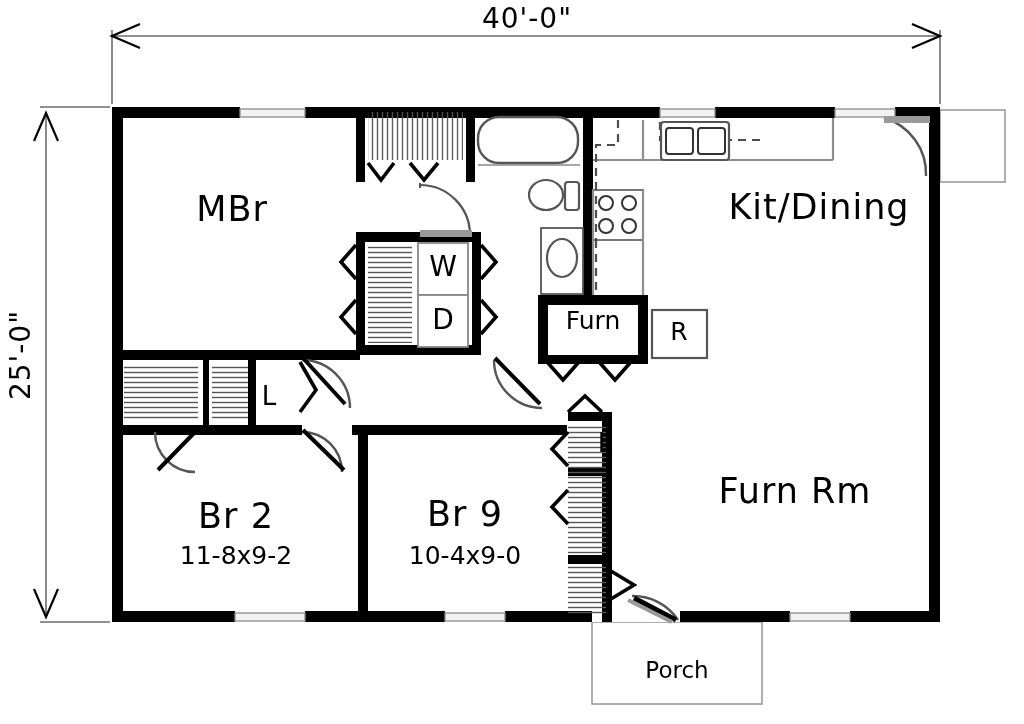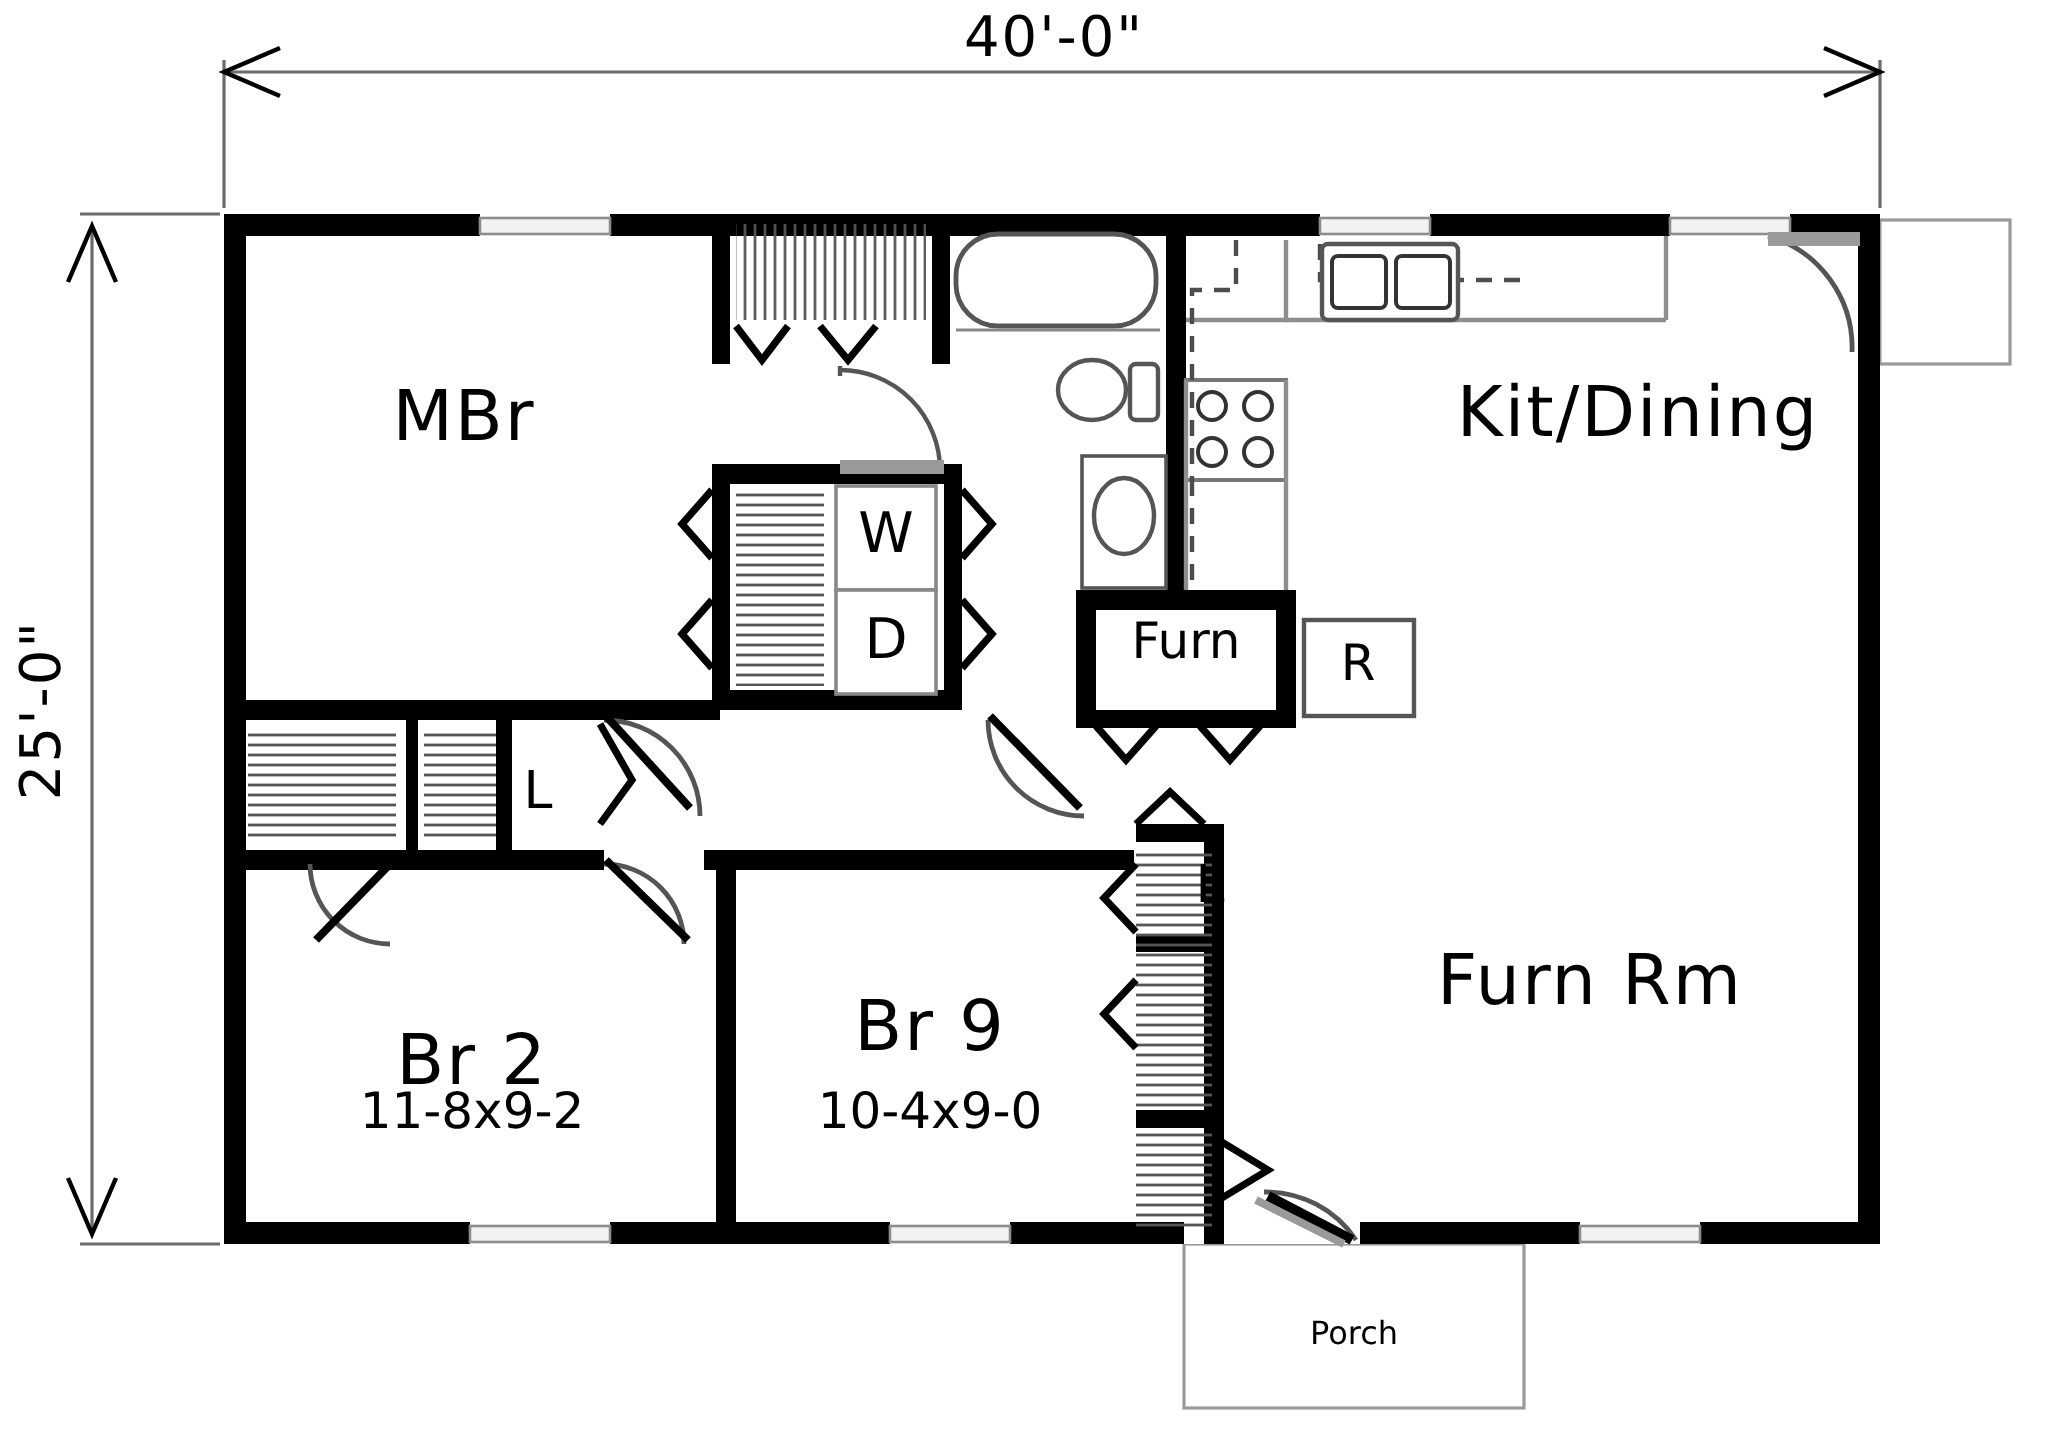--- a/index.html
+++ b/index.html
@@ -287,29 +287,29 @@
   <div class="lbl dim-txt ctr" style="left:527px;top:2px;">40'-0"</div>
 
   <div class="lbl dim-txt" style="left:4px;top:355px;width:0;height:0;">
     <span style="display:inline-block;transform:rotate(-90deg) translate(-50%,0);transform-origin:left top;white-space:nowrap;">25'-0"</span>
   </div>
 
   <div class="lbl room-name ctr" style="left:232px;top:192px;">MBr</div>
 
   <div class="lbl room-name ctr" style="left:802px;top:190px;margin-left:17px;">Kit/Dining</div>
 
-  <div class="lbl room-name ctr" style="left:236px;top:514px;">Br 2</div>
+  <div class="lbl room-name ctr" style="left:236px;top:499px;">Br 2</div>
   <div class="lbl room-dim ctr" style="left:236px;top:543px;">11-8x9-2</div>
 
   <div class="lbl room-name ctr" style="left:465px;top:497px;">Br 9</div>
   <div class="lbl room-dim ctr" style="left:465px;top:543px;text-align:center;">10-4x9-0</div>
 
   <div class="lbl room-name ctr" style="left:795px;top:474px;">Furn Rm</div>
 
-  <div class="lbl small-lbl ctr" style="left:677px;top:659px;font-size:16px;">Porch</div>
+  <div class="lbl small-lbl ctr" style="left:677px;top:659px;font-size:23px;">Porch</div>
 
   <div class="lbl small-lbl ctr" style="left:593px;top:308px;font-size:25px;text-align:center;">Furn</div>
 
   <div class="lbl small-lbl ctr" style="left:679px;top:319px;font-size:25px;">R</div>
 
   <div class="lbl small-lbl ctr" style="left:443px;top:253px;font-size:28px;">W</div>
 
   <div class="lbl small-lbl ctr" style="left:443px;top:306px;font-size:28px;">D</div>
 
   <div class="lbl small-lbl ctr" style="left:269px;top:383px;font-size:26px;">L</div>

